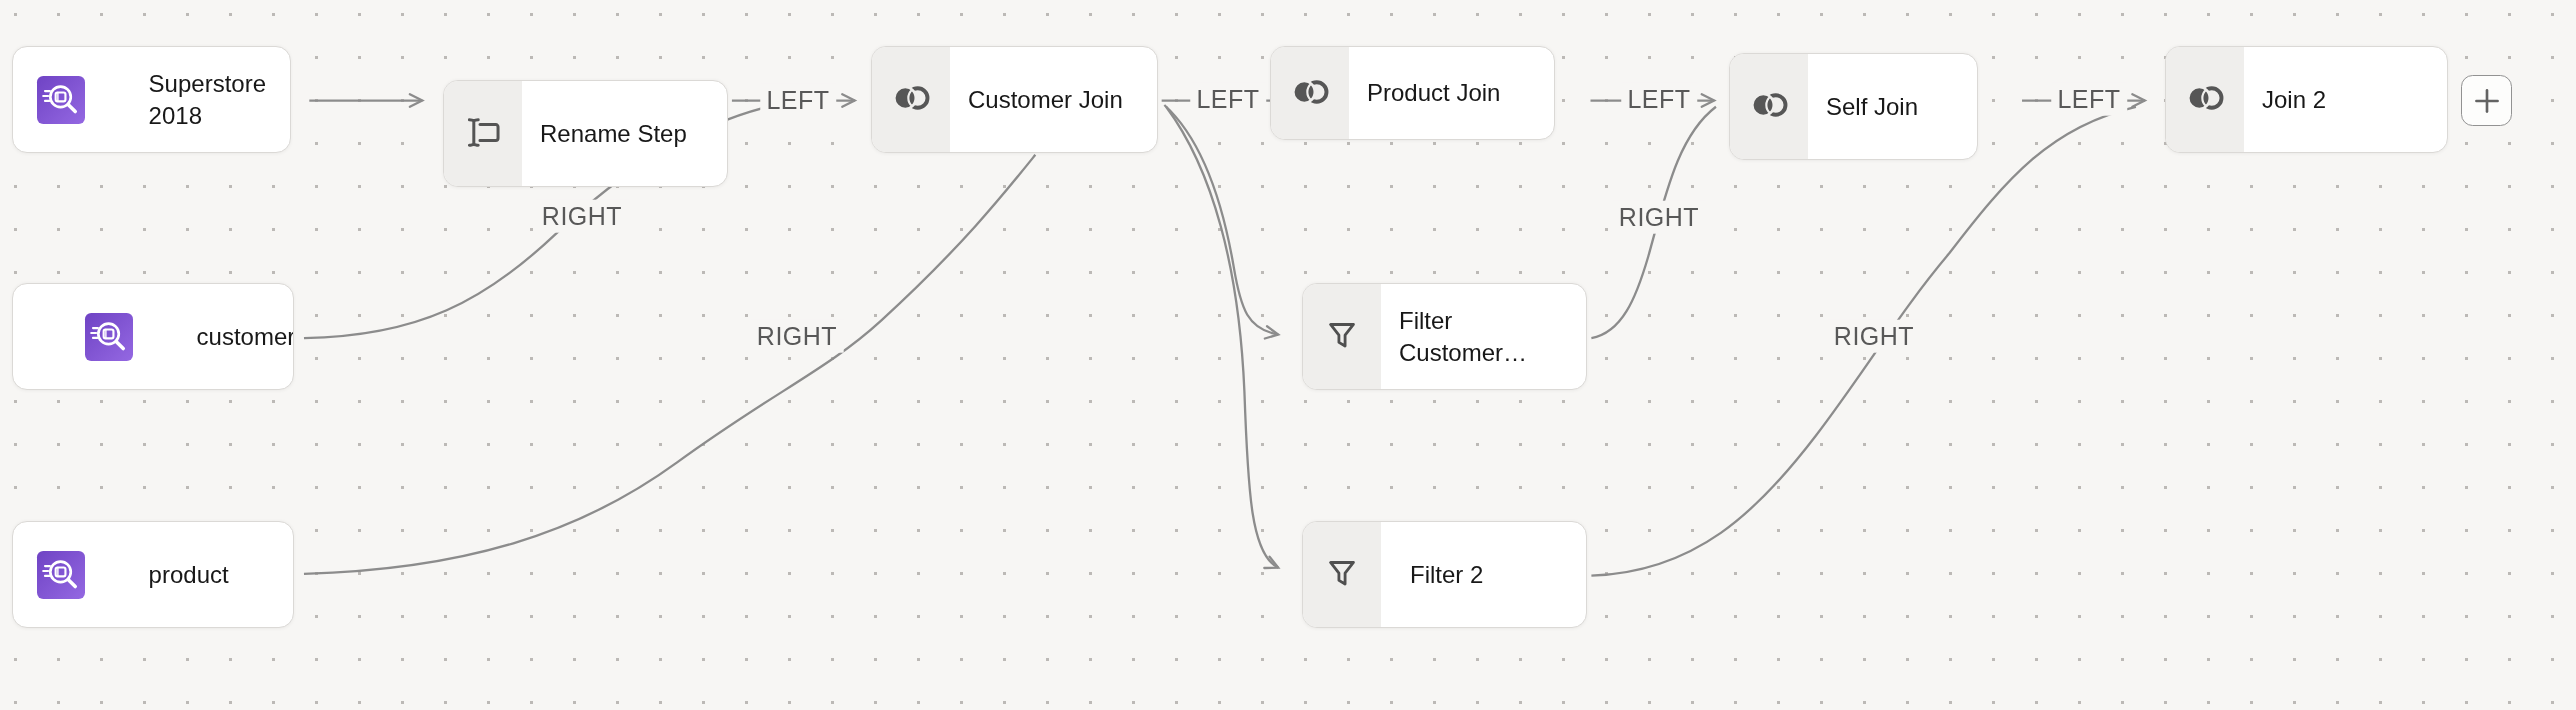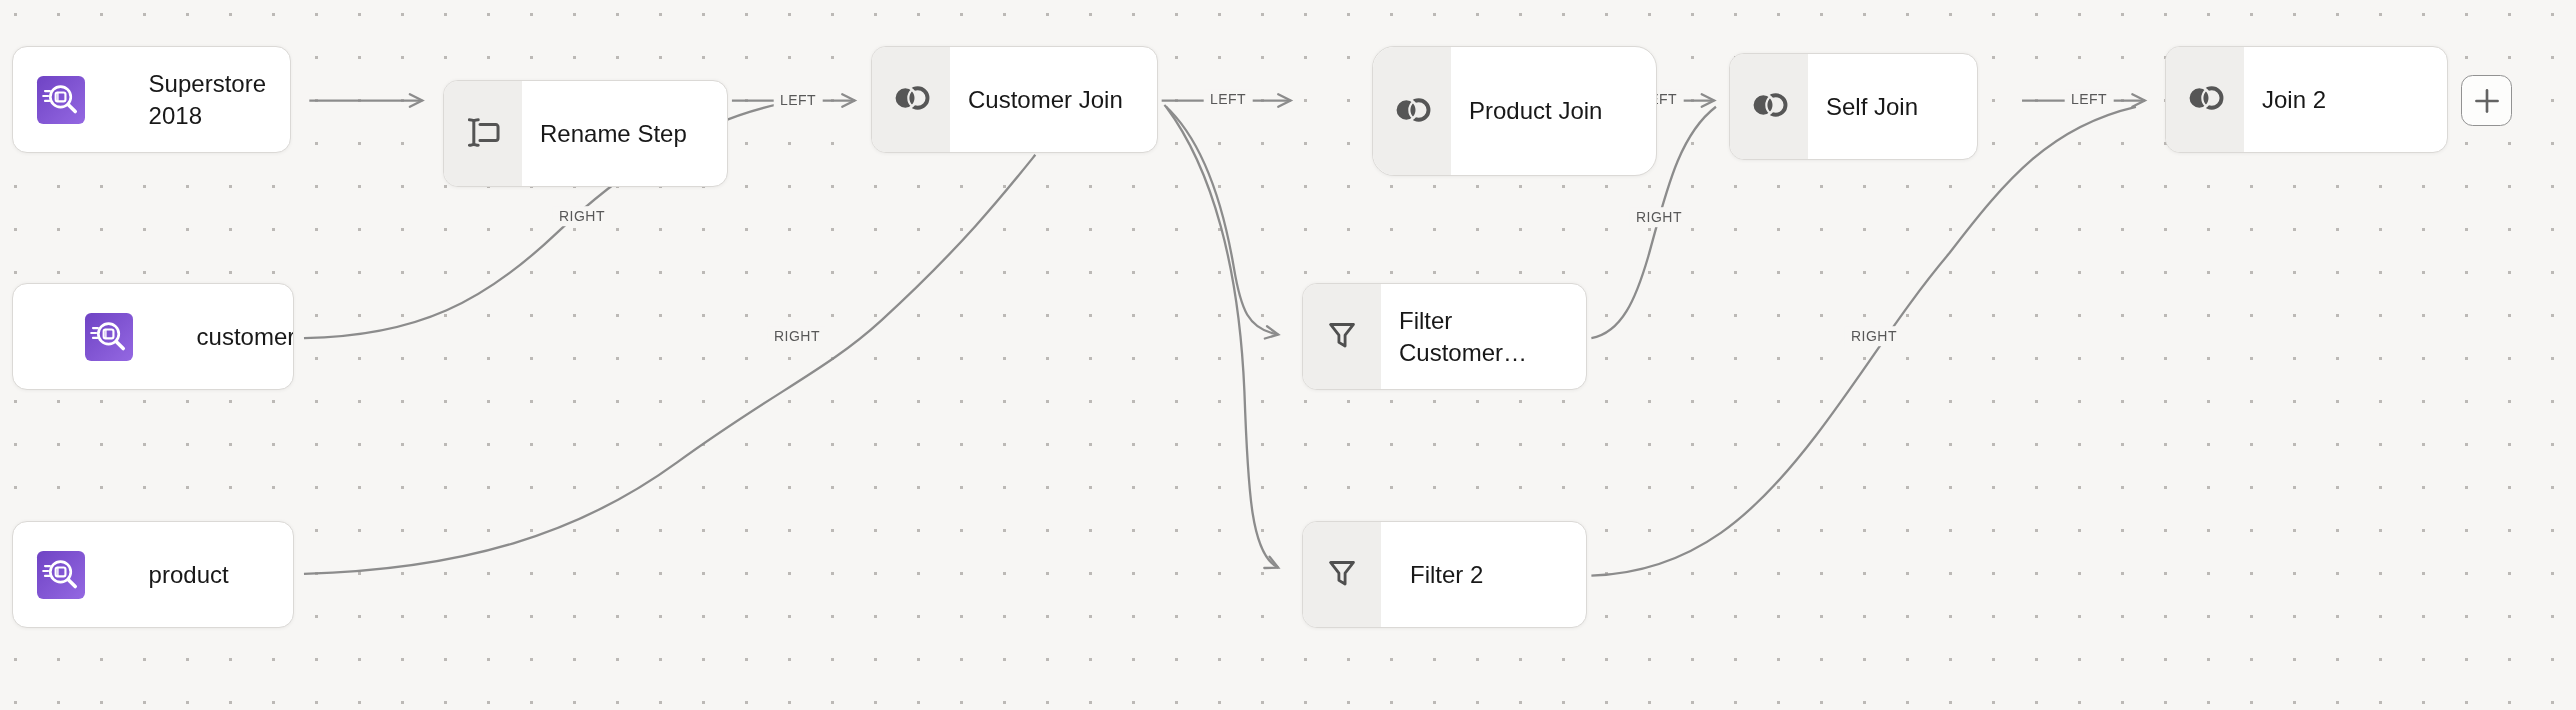--- a/index.html
+++ b/index.html
@@ -17,21 +17,21 @@
     position:relative;width:2576px;height:710px;
     background-color:var(--canvas-bg);
     background-image:radial-gradient(circle, var(--dot) 1.5px, transparent 1.9px);
     background-size:43px 43px;background-position:37px 36px;
   }
   #edge-svg{position:absolute;left:0;top:0;z-index:1;}
   #edge-svg path.edge{fill:none;stroke:var(--edge);stroke-width:2.6px;}
   .edge-label{
     position:absolute;z-index:2;transform:translate(-50%,-50%);
     background:var(--canvas-bg);color:var(--label);
-    font-size:14px;letter-spacing:0.5px;padding:1.8px 6.2px;white-space:nowrap;
+    font-size:25px;letter-spacing:0.5px;padding:1.8px 6.2px;white-space:nowrap;
   }
   .node{
     position:absolute;z-index:3;display:flex;align-items:center;
     background:var(--node-bg);border:1.8px solid var(--node-border);
     border-radius:15px;box-sizing:border-box;overflow:hidden;
     box-shadow:0 0.9px 3.6px rgba(0,0,0,0.05);cursor:pointer;
   }
   .icon-section{
     width:78px;align-self:stretch;background:var(--icon-section);
     display:flex;align-items:center;justify-content:center;flex:none;
@@ -123,21 +123,21 @@
     <div class="icon-section">
         <span><svg width="41" height="32" viewBox="0 0 46 36">
             <circle cx="30" cy="18" r="11" fill="none" stroke="#565656" stroke-width="4.4"></circle>
             <circle cx="16" cy="18" r="12.2" fill="#565656" stroke="#efeeec" stroke-width="2.6"></circle>
             <path d="M23.5 9 A12 12 0 0 1 23.5 27 A12 12 0 0 1 23.5 9 Z" fill="#565656" stroke="#efeeec" stroke-width="2.4"></path>
           </svg></span>
       </div>
     <div class="label">Customer Join</div>
   </div>
 
-  <div class="node step" style="left: 1372px; top: 46px; width: 285px; height: 130px; border-radius: 22px;">
+  <div class="node step" style="left: 1270px; top: 46px; width: 285px; height: 94px;">
     <div class="icon-section">
         <span><svg width="41" height="32" viewBox="0 0 46 36">
             <circle cx="30" cy="18" r="11" fill="none" stroke="#565656" stroke-width="4.4"></circle>
             <circle cx="16" cy="18" r="12.2" fill="#565656" stroke="#efeeec" stroke-width="2.6"></circle>
             <path d="M23.5 9 A12 12 0 0 1 23.5 27 A12 12 0 0 1 23.5 9 Z" fill="#565656" stroke="#efeeec" stroke-width="2.4"></path>
           </svg></span>
       </div>
     <div class="label">Product Join</div>
   </div>
 

